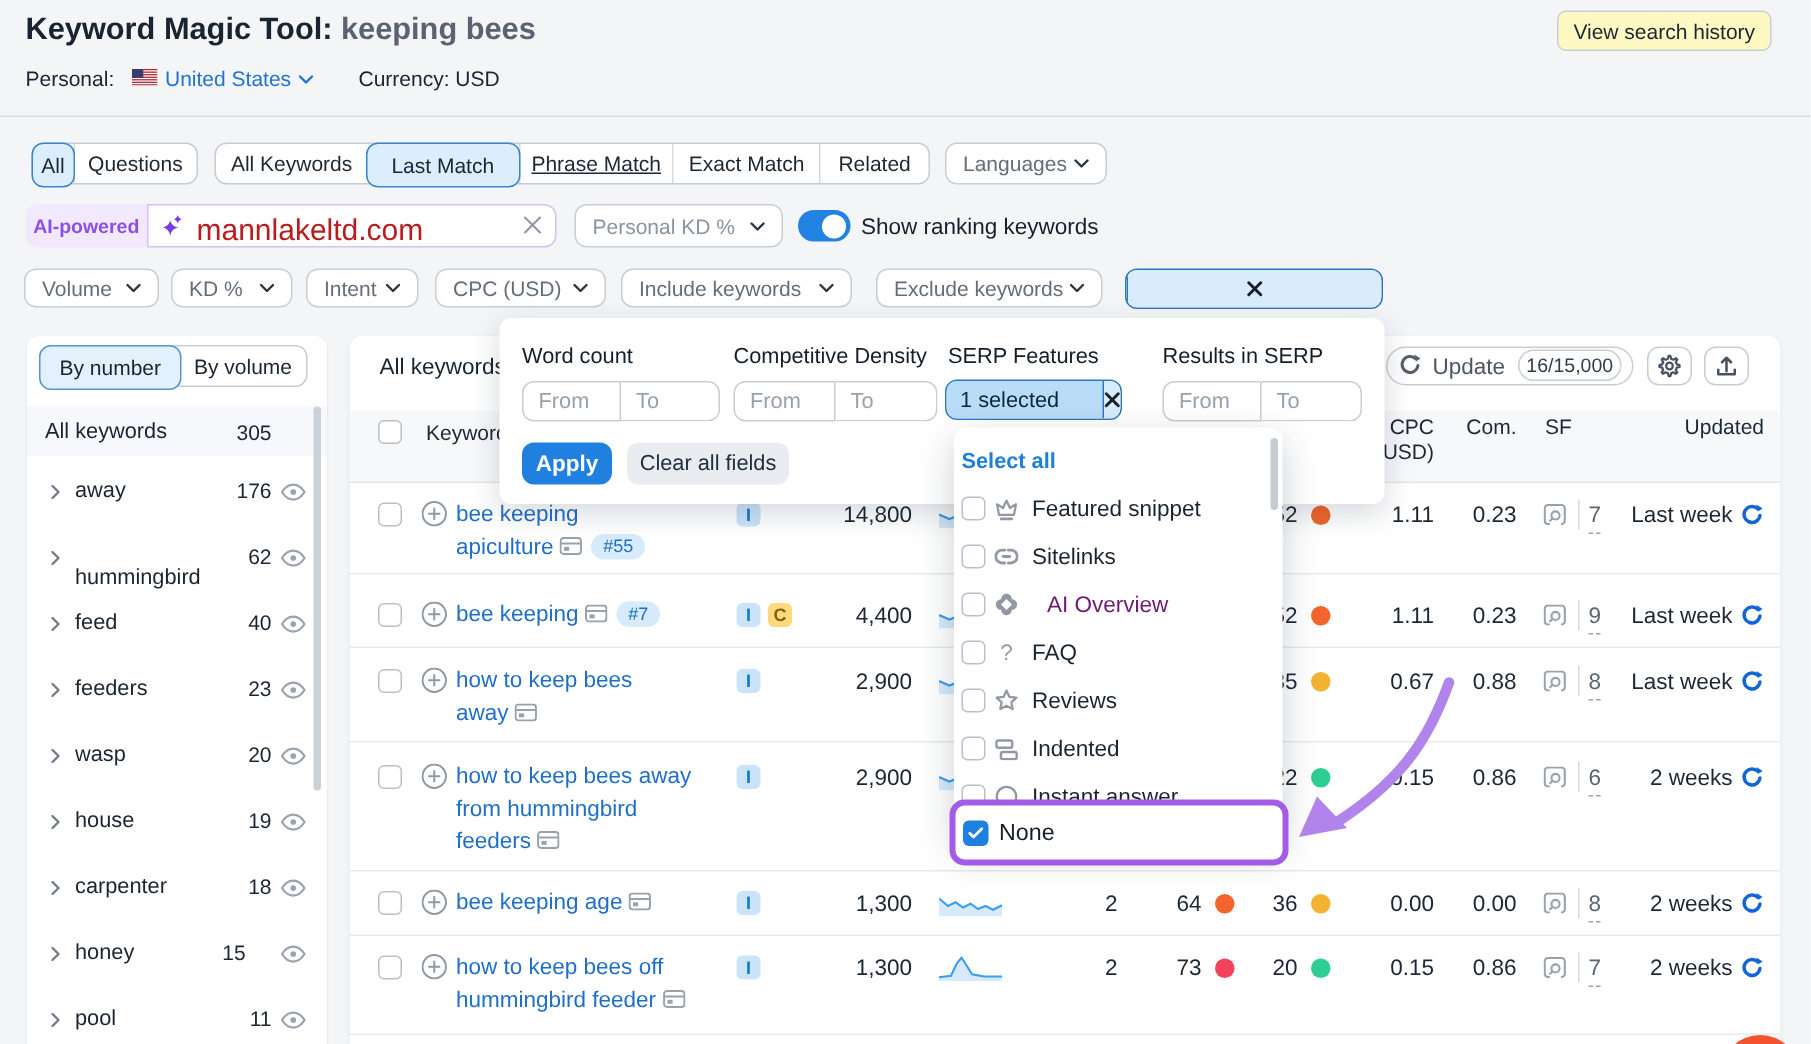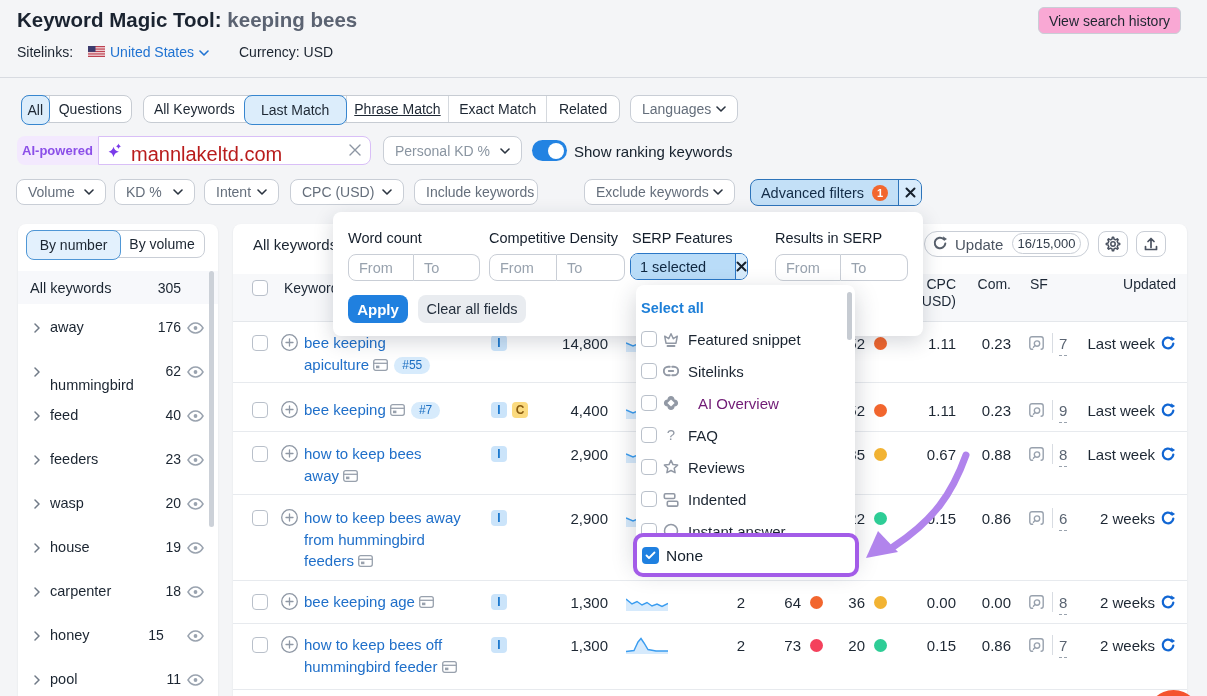--- a/index.html
+++ b/index.html
@@ -12,22 +12,22 @@
 .ibadge{position:absolute;display:flex;gap:5px}
 .ibadge span{display:inline-flex;align-items:center;justify-content:center;height:16px;min-width:16px;padding:0 2px;border-radius:4px;font-size:12px;font-weight:bold}
 .ibadge .i{background:#cbe4fa;color:#1574cc}
 .ibadge .c{background:#fbda7e;color:#8a5c10}
 .cbx{position:absolute;width:16px;height:16px;border:1px solid #b9c0ca;border-radius:4px;background:#fff}
 .kw{position:absolute;font-size:15px;line-height:21.5px;color:#1f6fc9}
 .posb{display:inline-block;height:17px;line-height:17px;border-radius:9px;background:#d7ebfc;color:#1c6fc2;font-size:12px;padding:0 8px;margin-left:6px;vertical-align:1px}
 </style></head><body>
 
 <div class="abs" style="left:17px;top:8px;font-size:20.5px;font-weight:bold;color:#1a2330">Keyword Magic Tool: <span style="color:#5b6372">keeping bees</span></div>
-<div class="abs" style="left:1038px;top:7px;width:143px;height:27px;background:#f9a8d4;border:1px solid #c9ced6;border-radius:6px;display:flex;align-items:center;justify-content:center;font-size:14px;color:#1e2630">View search history</div>
-<div class="abs" style="left:17px;top:44px;font-size:14px;color:#1b2430">Sitelinks:</div>
+<div class="abs" style="left:1038px;top:7px;width:143px;height:27px;background:#fef9c3;border:1px solid #c9ced6;border-radius:6px;display:flex;align-items:center;justify-content:center;font-size:14px;color:#1e2630">View search history</div>
+<div class="abs" style="left:17px;top:44px;font-size:14px;color:#1b2430">Personal:</div>
 <svg class="abs" style="left:88px;top:46px" width="17" height="11" viewBox="0 0 17 11">
     <rect width="17" height="11" fill="#fff"></rect>
     <rect y="0.00" width="17" height="0.85" fill="#b22234"></rect>
     <rect y="1.69" width="17" height="0.85" fill="#b22234"></rect>
     <rect y="3.38" width="17" height="0.85" fill="#b22234"></rect>
     <rect y="5.08" width="17" height="0.85" fill="#b22234"></rect>
     <rect y="6.77" width="17" height="0.85" fill="#b22234"></rect>
     <rect y="8.46" width="17" height="0.85" fill="#b22234"></rect>
     <rect y="10.15" width="17" height="0.85" fill="#b22234"></rect>
     <rect width="7.5" height="5.9" fill="#3c3b6e"></rect>
@@ -75,28 +75,27 @@
     </svg></div>
 <div class="btn" style="left:114px;top:179px;width:81px;height:26px">KD %<svg width="10" height="6" viewBox="0 0 10 6">
       <path d="M1,1 L5,5 L9,1" stroke="#2b3440" stroke-width="1.6" fill="none" stroke-linecap="round" stroke-linejoin="round"></path>
     </svg></div>
 <div class="btn" style="left:204px;top:179px;width:75px;height:26px">Intent<svg width="10" height="6" viewBox="0 0 10 6">
       <path d="M1,1 L5,5 L9,1" stroke="#2b3440" stroke-width="1.6" fill="none" stroke-linecap="round" stroke-linejoin="round"></path>
     </svg></div>
 <div class="btn" style="left:290px;top:179px;width:114px;height:26px">CPC (USD)<svg width="10" height="6" viewBox="0 0 10 6">
       <path d="M1,1 L5,5 L9,1" stroke="#2b3440" stroke-width="1.6" fill="none" stroke-linecap="round" stroke-linejoin="round"></path>
     </svg></div>
-<div class="btn" style="left:414px;top:179px;width:124px;height:26px">Include keywords<svg width="10" height="6" viewBox="0 0 10 6">
+<div class="btn" style="left:414px;top:179px;width:154px;height:26px">Include keywords<svg width="10" height="6" viewBox="0 0 10 6">
       <path d="M1,1 L5,5 L9,1" stroke="#2b3440" stroke-width="1.6" fill="none" stroke-linecap="round" stroke-linejoin="round"></path>
     </svg></div>
 <div class="btn" style="left:584px;top:179px;width:151px;height:26px">Exclude keywords<svg width="10" height="6" viewBox="0 0 10 6">
       <path d="M1,1 L5,5 L9,1" stroke="#2b3440" stroke-width="1.6" fill="none" stroke-linecap="round" stroke-linejoin="round"></path>
     </svg></div>
 <div class="abs" style="left:750px;top:179px;width:172px;height:27px;border:1px solid #2d74ba;border-radius:8px;background:#c3e0f7;display:flex;overflow:hidden">
-<div style="width:147px;display:flex;align-items:center;justify-content:center;font-size:14.5px;color:#132c47;gap:8px">Advanced filters<span style="display:inline-flex;width:16px;height:16px;border-radius:50%;background:#f2662e;color:#fff;font-size:11px;font-weight:bold;align-items:center;justify-content:center">1</span></div>
 <div style="flex:1;border-left:1px solid #2d74ba;background:#d9ecfc;display:flex;align-items:center;justify-content:center">
       <svg width="11" height="11" viewBox="0 0 11 11">
         <path d="M1.5,1.5 L9.5,9.5 M9.5,1.5 L1.5,9.5" stroke="#16202c" stroke-width="2" stroke-linecap="round"></path>
       </svg>
     </div>
 </div>
 <div class="card" style="left:18px;top:224px;width:200px;height:472px"></div>
 <div class="abs" style="left:26px;top:230px;width:179px;height:28px;background:#fff;border:1px solid #c9ced6;border-radius:8px;display:flex">
 <div style="width:95px;height:30px;margin:-1px;background:#e3f1fd;border:1px solid #4f97d6;border-radius:8px;display:flex;align-items:center;justify-content:center;font-size:14px;color:#1b2531;z-index:2">By number</div>
 <div style="flex:1;display:flex;align-items:center;justify-content:center;font-size:14px;color:#1b2531">By volume</div>

